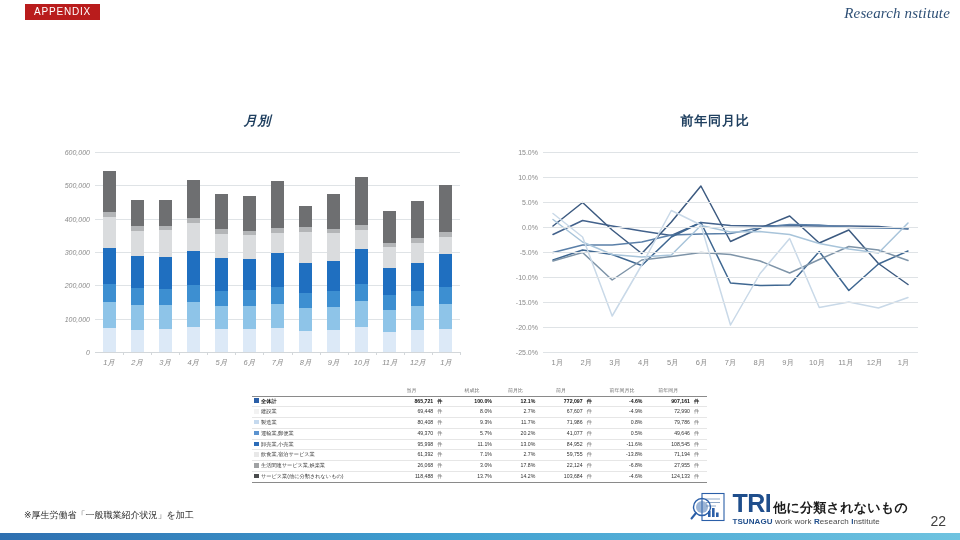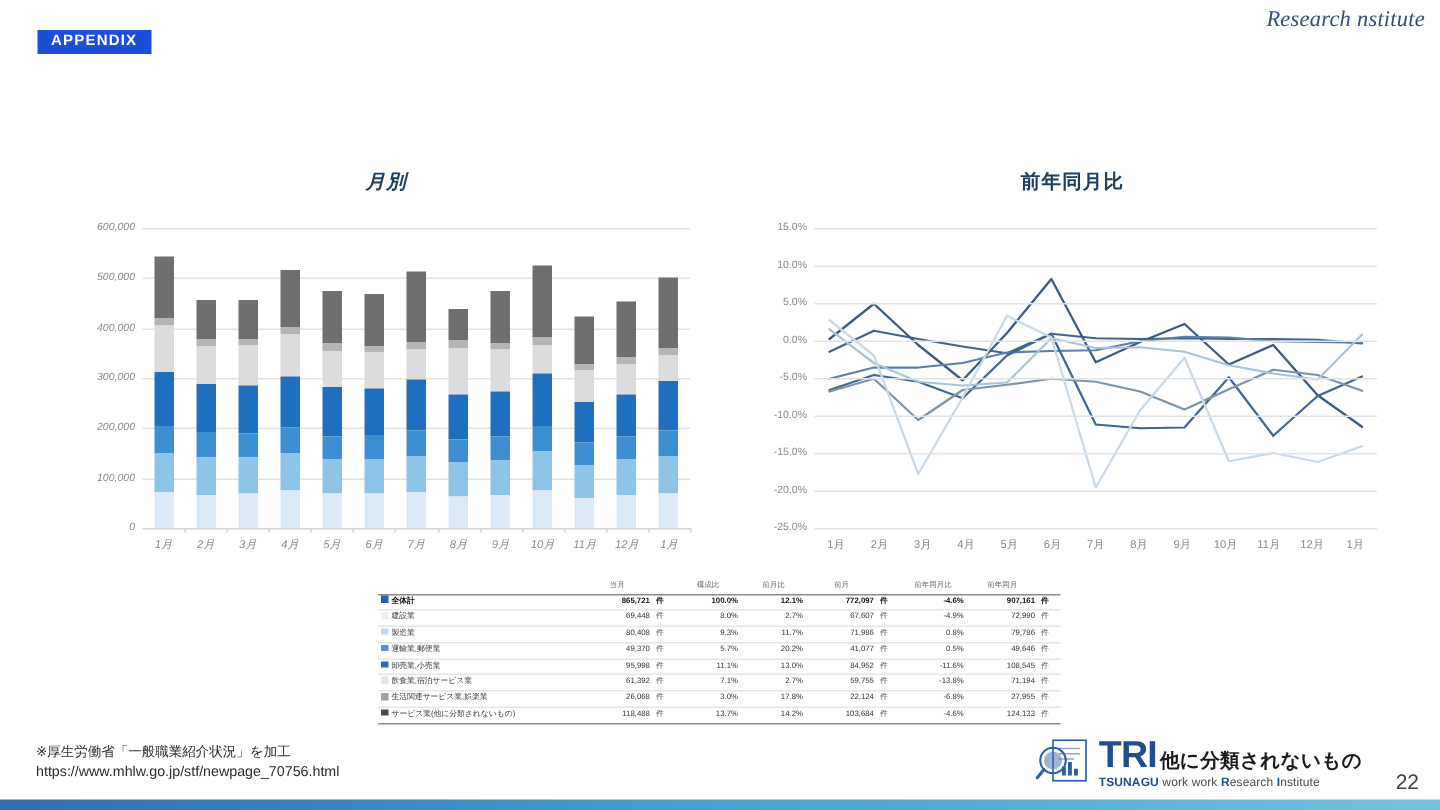--- a/index.html
+++ b/index.html
@@ -8,25 +8,25 @@
     width:960px;height:540px;overflow:hidden;
     background:#ffffff;
     font-family:"Liberation Sans","DejaVu Sans",sans-serif;
     color:#222;
     position:relative;
   }
   .slide{position:relative;width:960px;height:540px;}
 
   
   .appendix-tag{
-    position:absolute;left:25px;top:20px;
-    background:#1d4ed8;color:#ffffff;
+    position:absolute;left:25px;top:4px;
+    background:#b91c1c;color:#ffffff;
     font-size:10px;letter-spacing:.08em;
     padding:2px 9px 3px 9px;
-    font-weight:700;
+    font-weight:400;
   }
   .research-materials{
     position:absolute;right:10px;top:5px;
     font-family:"Liberation Serif","DejaVu Serif",serif;
     font-style:italic;font-size:15px;
     color:#2f5076;
     letter-spacing:.01em;
   }
   .page-title{
     position:absolute;left:30px;top:30px;
@@ -485,21 +485,20 @@
           <td class="c-unit">件</td>
           <td class="c-pct">-4.6%</td>
           <td class="c-num">124,133</td>
           <td class="c-unit">件</td>
         </tr>
       </tbody>
   </table>
 
   <div class="source-note">
     <div>※厚生労働省「一般職業紹介状況」を加工</div>
-    <div class="url">https://www.mhlw.go.jp/stf/newpage_70756.html</div>
   </div>
 
   <div class="logo-wrap">
     <div class="logo-mark">
       <svg width="40" height="34" viewBox="0 0 40 34">
         <rect x="13" y="1.5" width="22" height="27" fill="#ffffff" stroke="#2b5fa8" stroke-width="1.1"></rect>
         <line x1="17" y1="7" x2="31" y2="7" stroke="#8fa9c8" stroke-width="1"></line>
         <line x1="17" y1="10.5" x2="31" y2="10.5" stroke="#8fa9c8" stroke-width="1"></line>
         <line x1="17" y1="14" x2="27" y2="14" stroke="#8fa9c8" stroke-width="1"></line>
         <rect x="19" y="19" width="2.6" height="6" fill="#2b5fa8"></rect>

